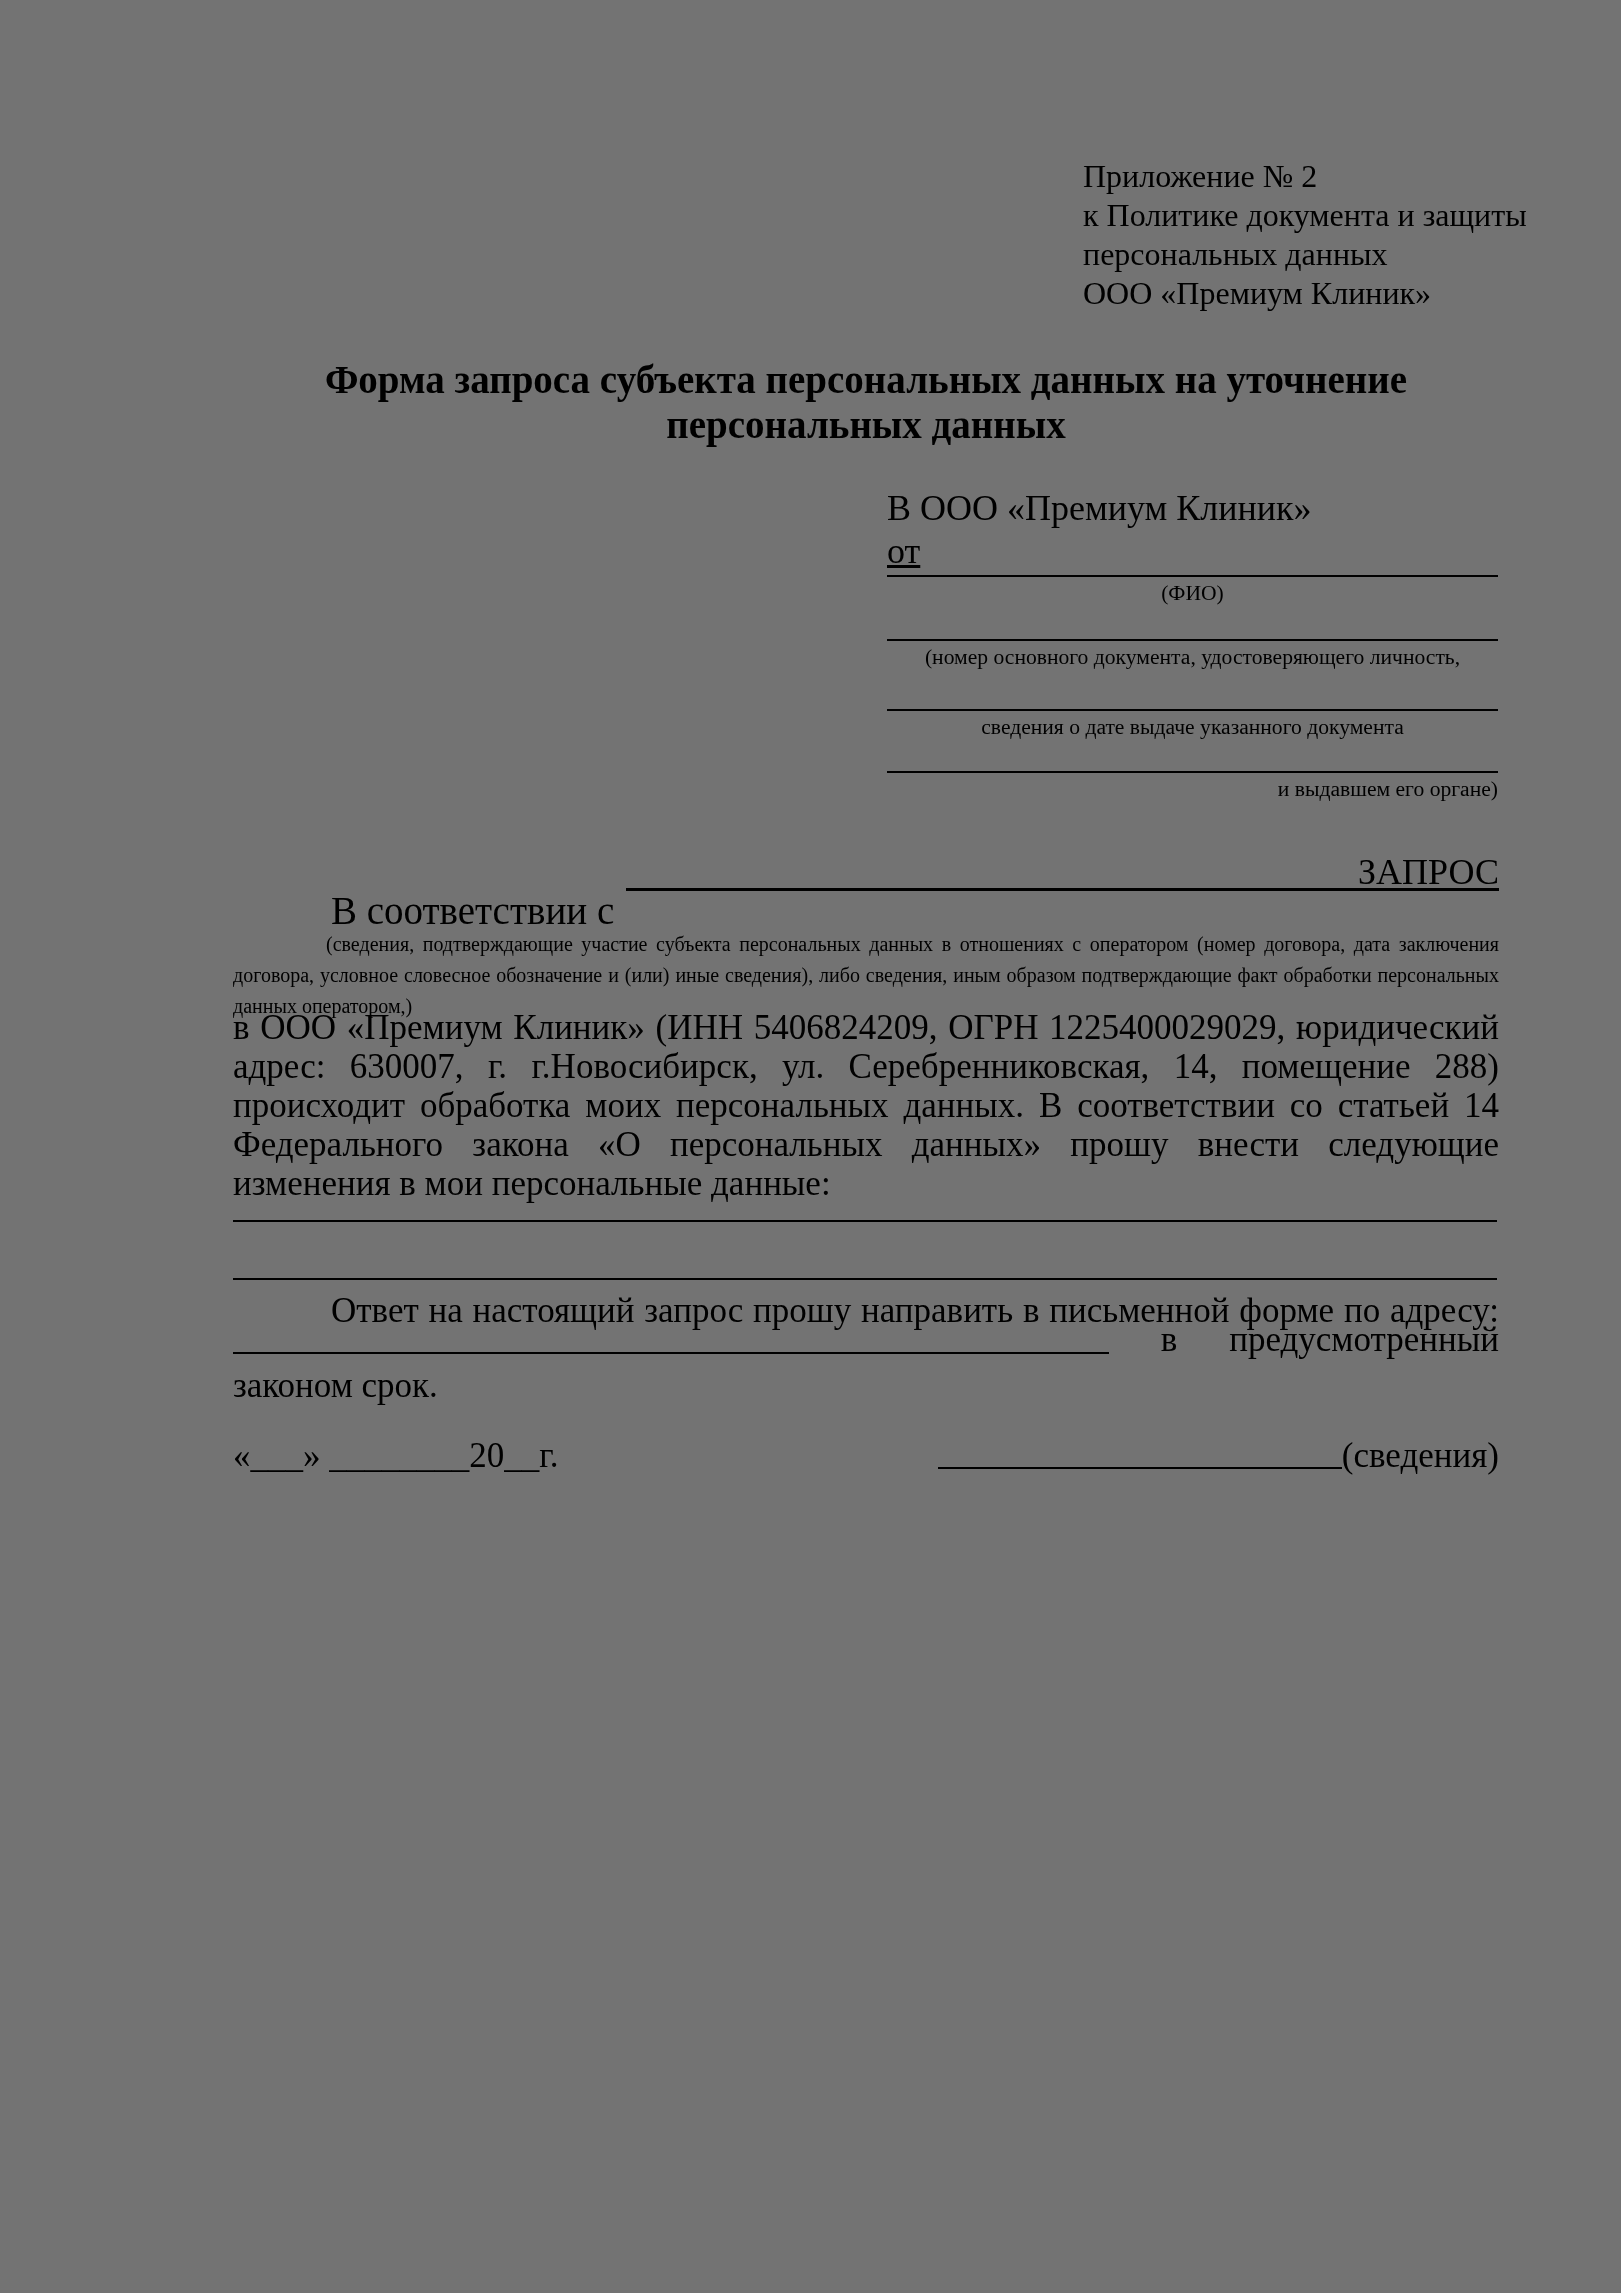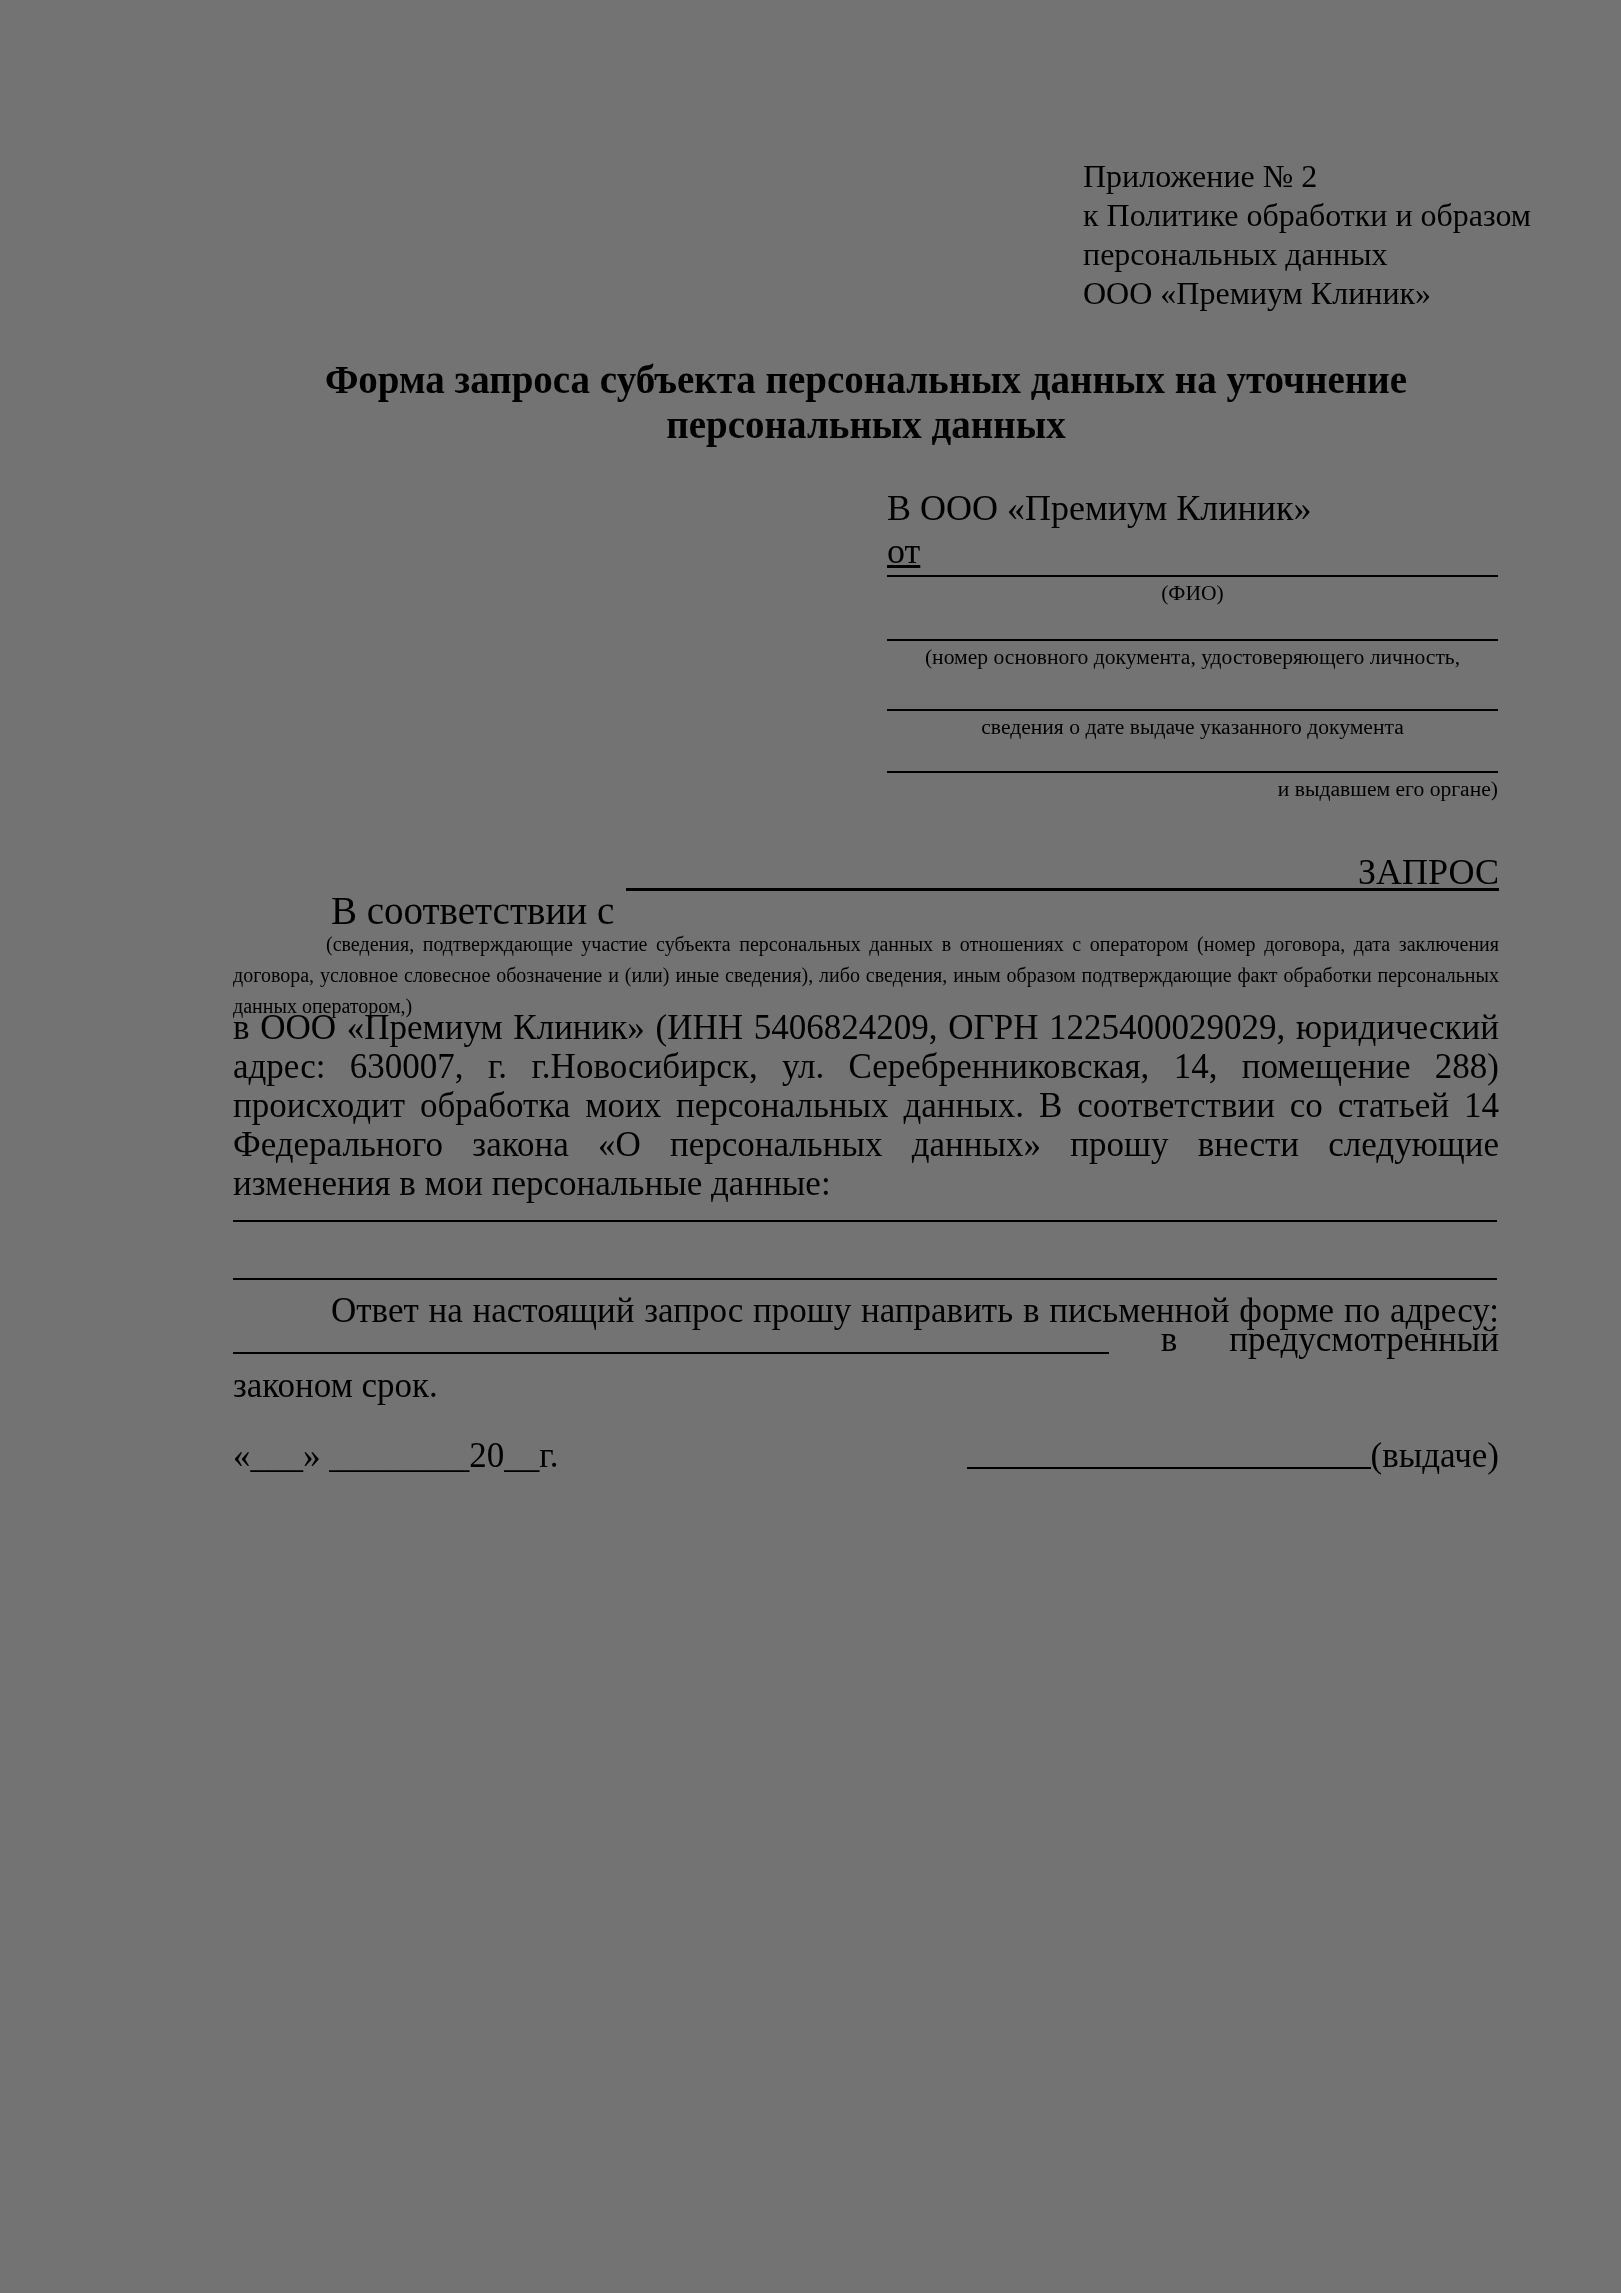--- a/index.html
+++ b/index.html
@@ -52,21 +52,21 @@
   .sig-group{display:flex;align-items:flex-end;}
   .sig-line{width:404px;height:0;border-bottom:2.9px solid #000;margin-bottom:6.9px;}
 </style>
 </head>
 <body>
 
 <div class="page">
 
   <div class="appendix">
     <span>Приложение № 2</span>
-    <span>к Политике обработки и образом</span>
+    <span>к Политике документа и защиты</span>
     <span>персональных данных</span>
     <span>ООО «Премиум Клиник»</span>
   </div>
 
   <div class="doc-title">
     <span>Форма запроса субъекта персональных данных на уточнение</span>
     <span>персональных данных</span>
   </div>
 
   <div class="recipient">
@@ -103,18 +103,18 @@
     <span>в</span>
     <span>предусмотренный</span>
   </div>
 
   <div class="reply-3">законом срок.</div>
 
   <div class="footer-row">
     <span>«___» ________20__г.</span>
     <span class="sig-group">
       <span class="sig-line"></span>
-      <span>(выдаче)</span>
+      <span>(сведения)</span>
     </span>
   </div>
 
 </div>
 
 
 </body></html>

